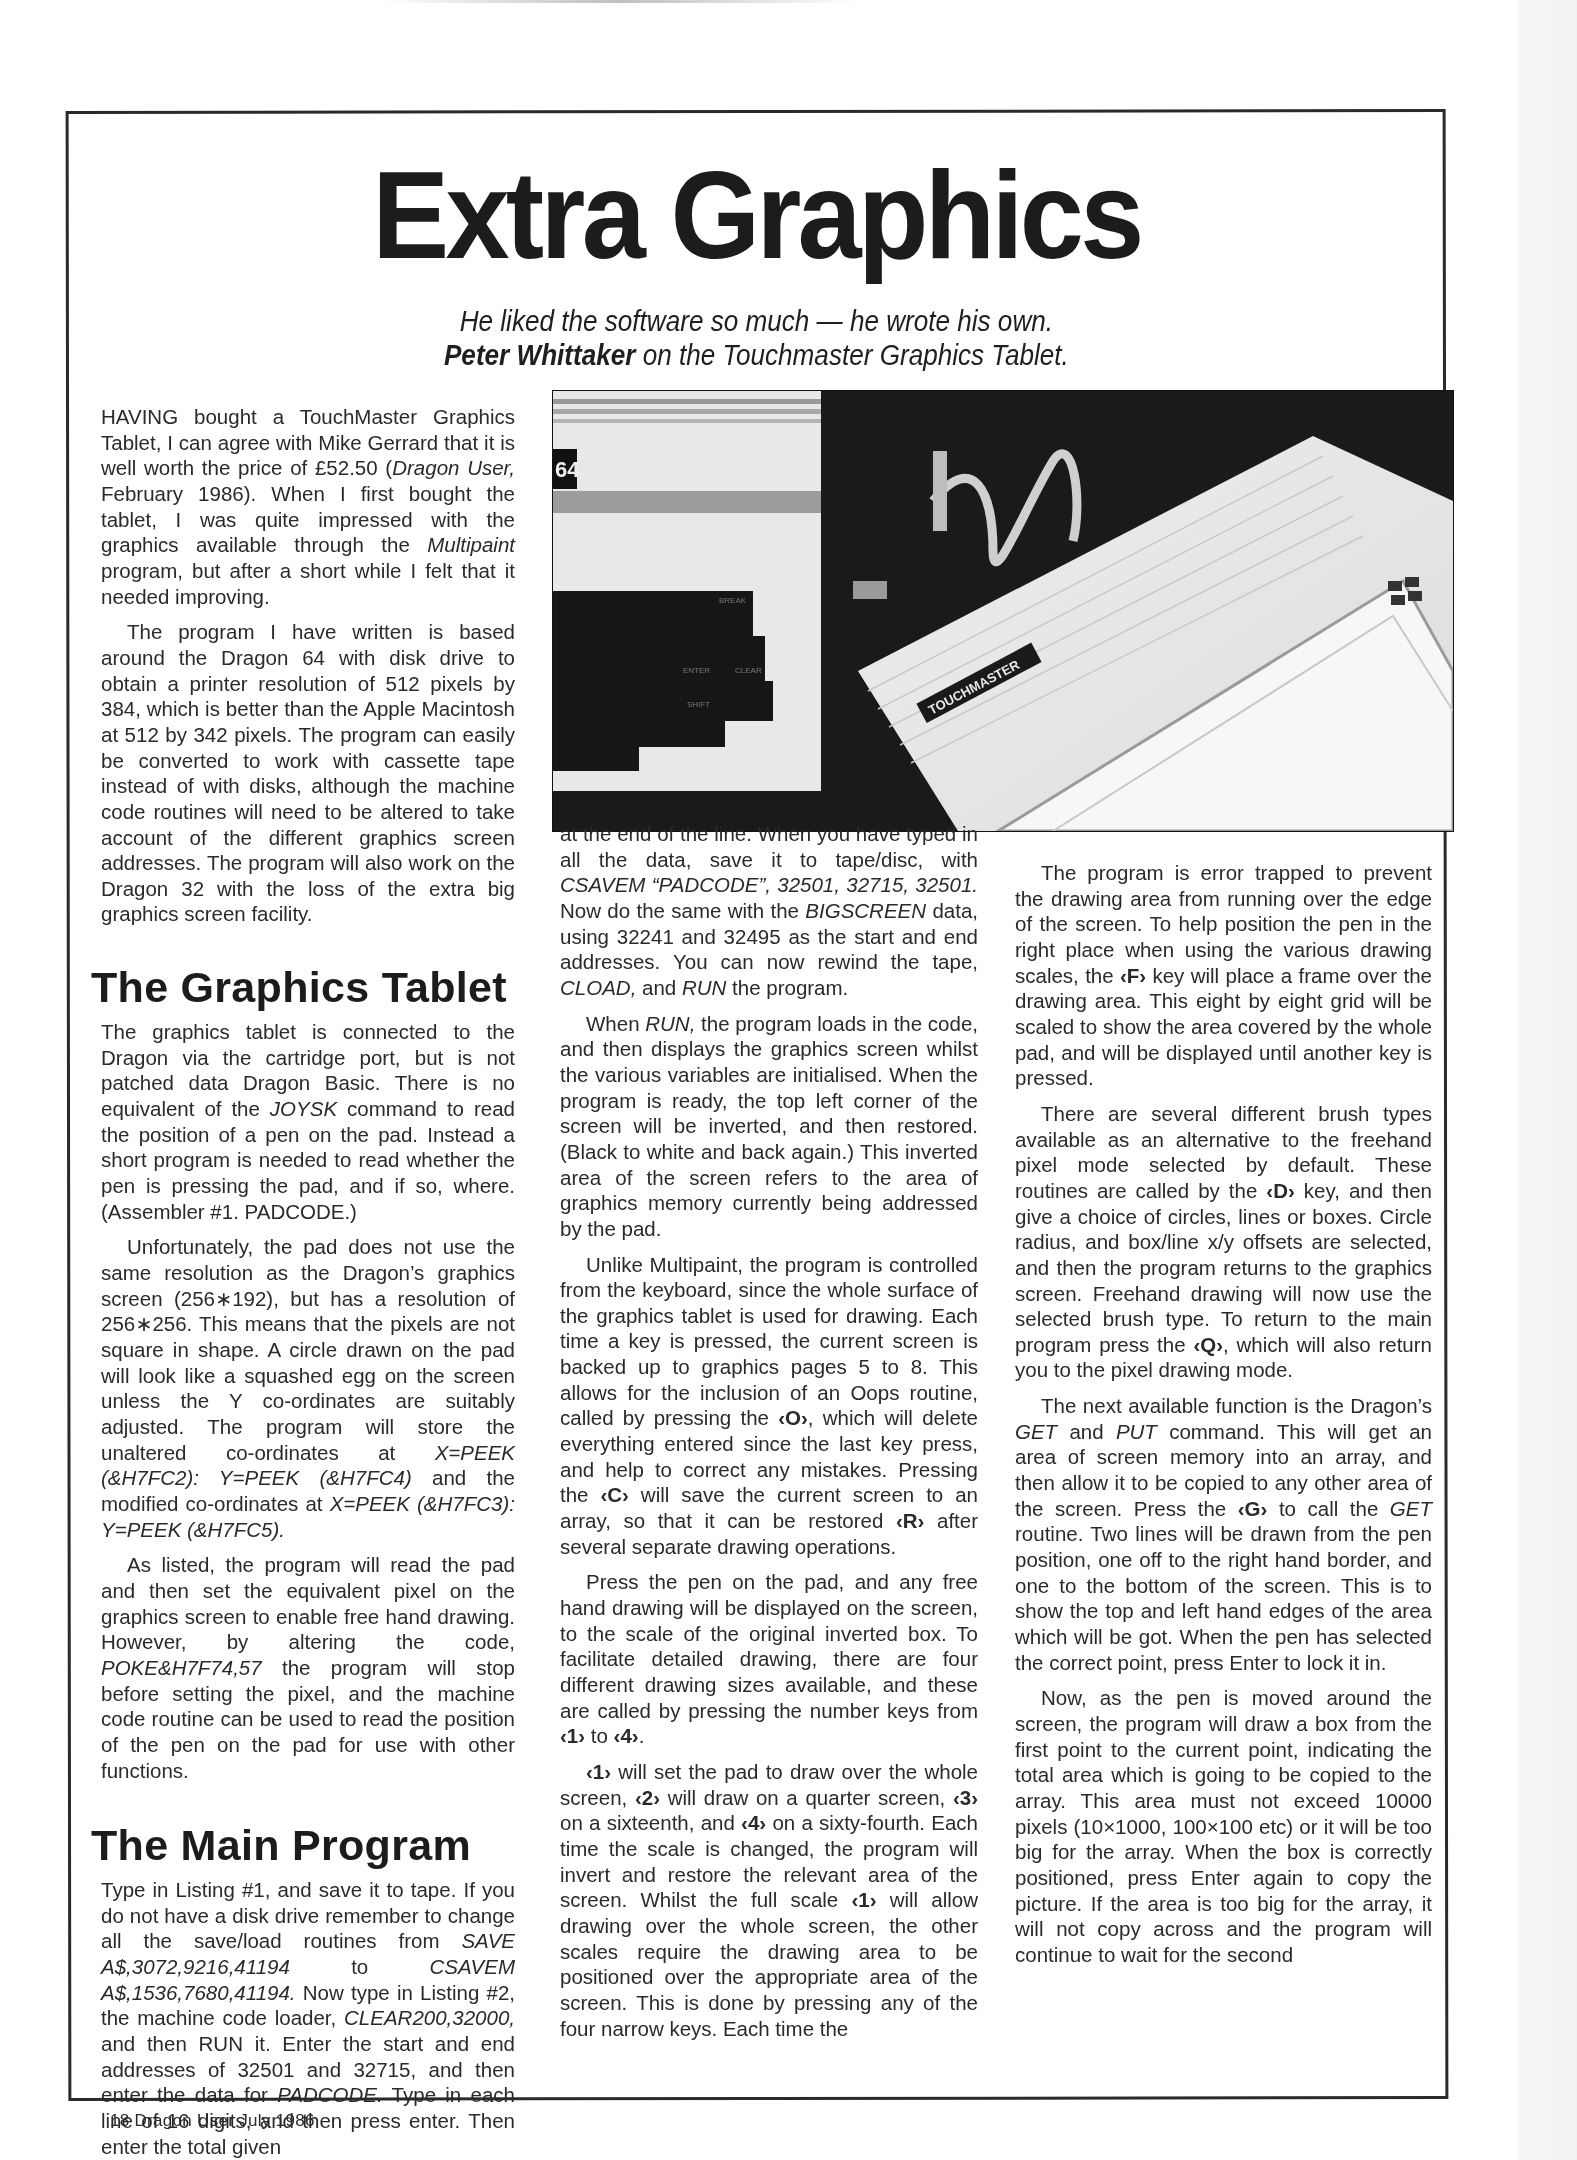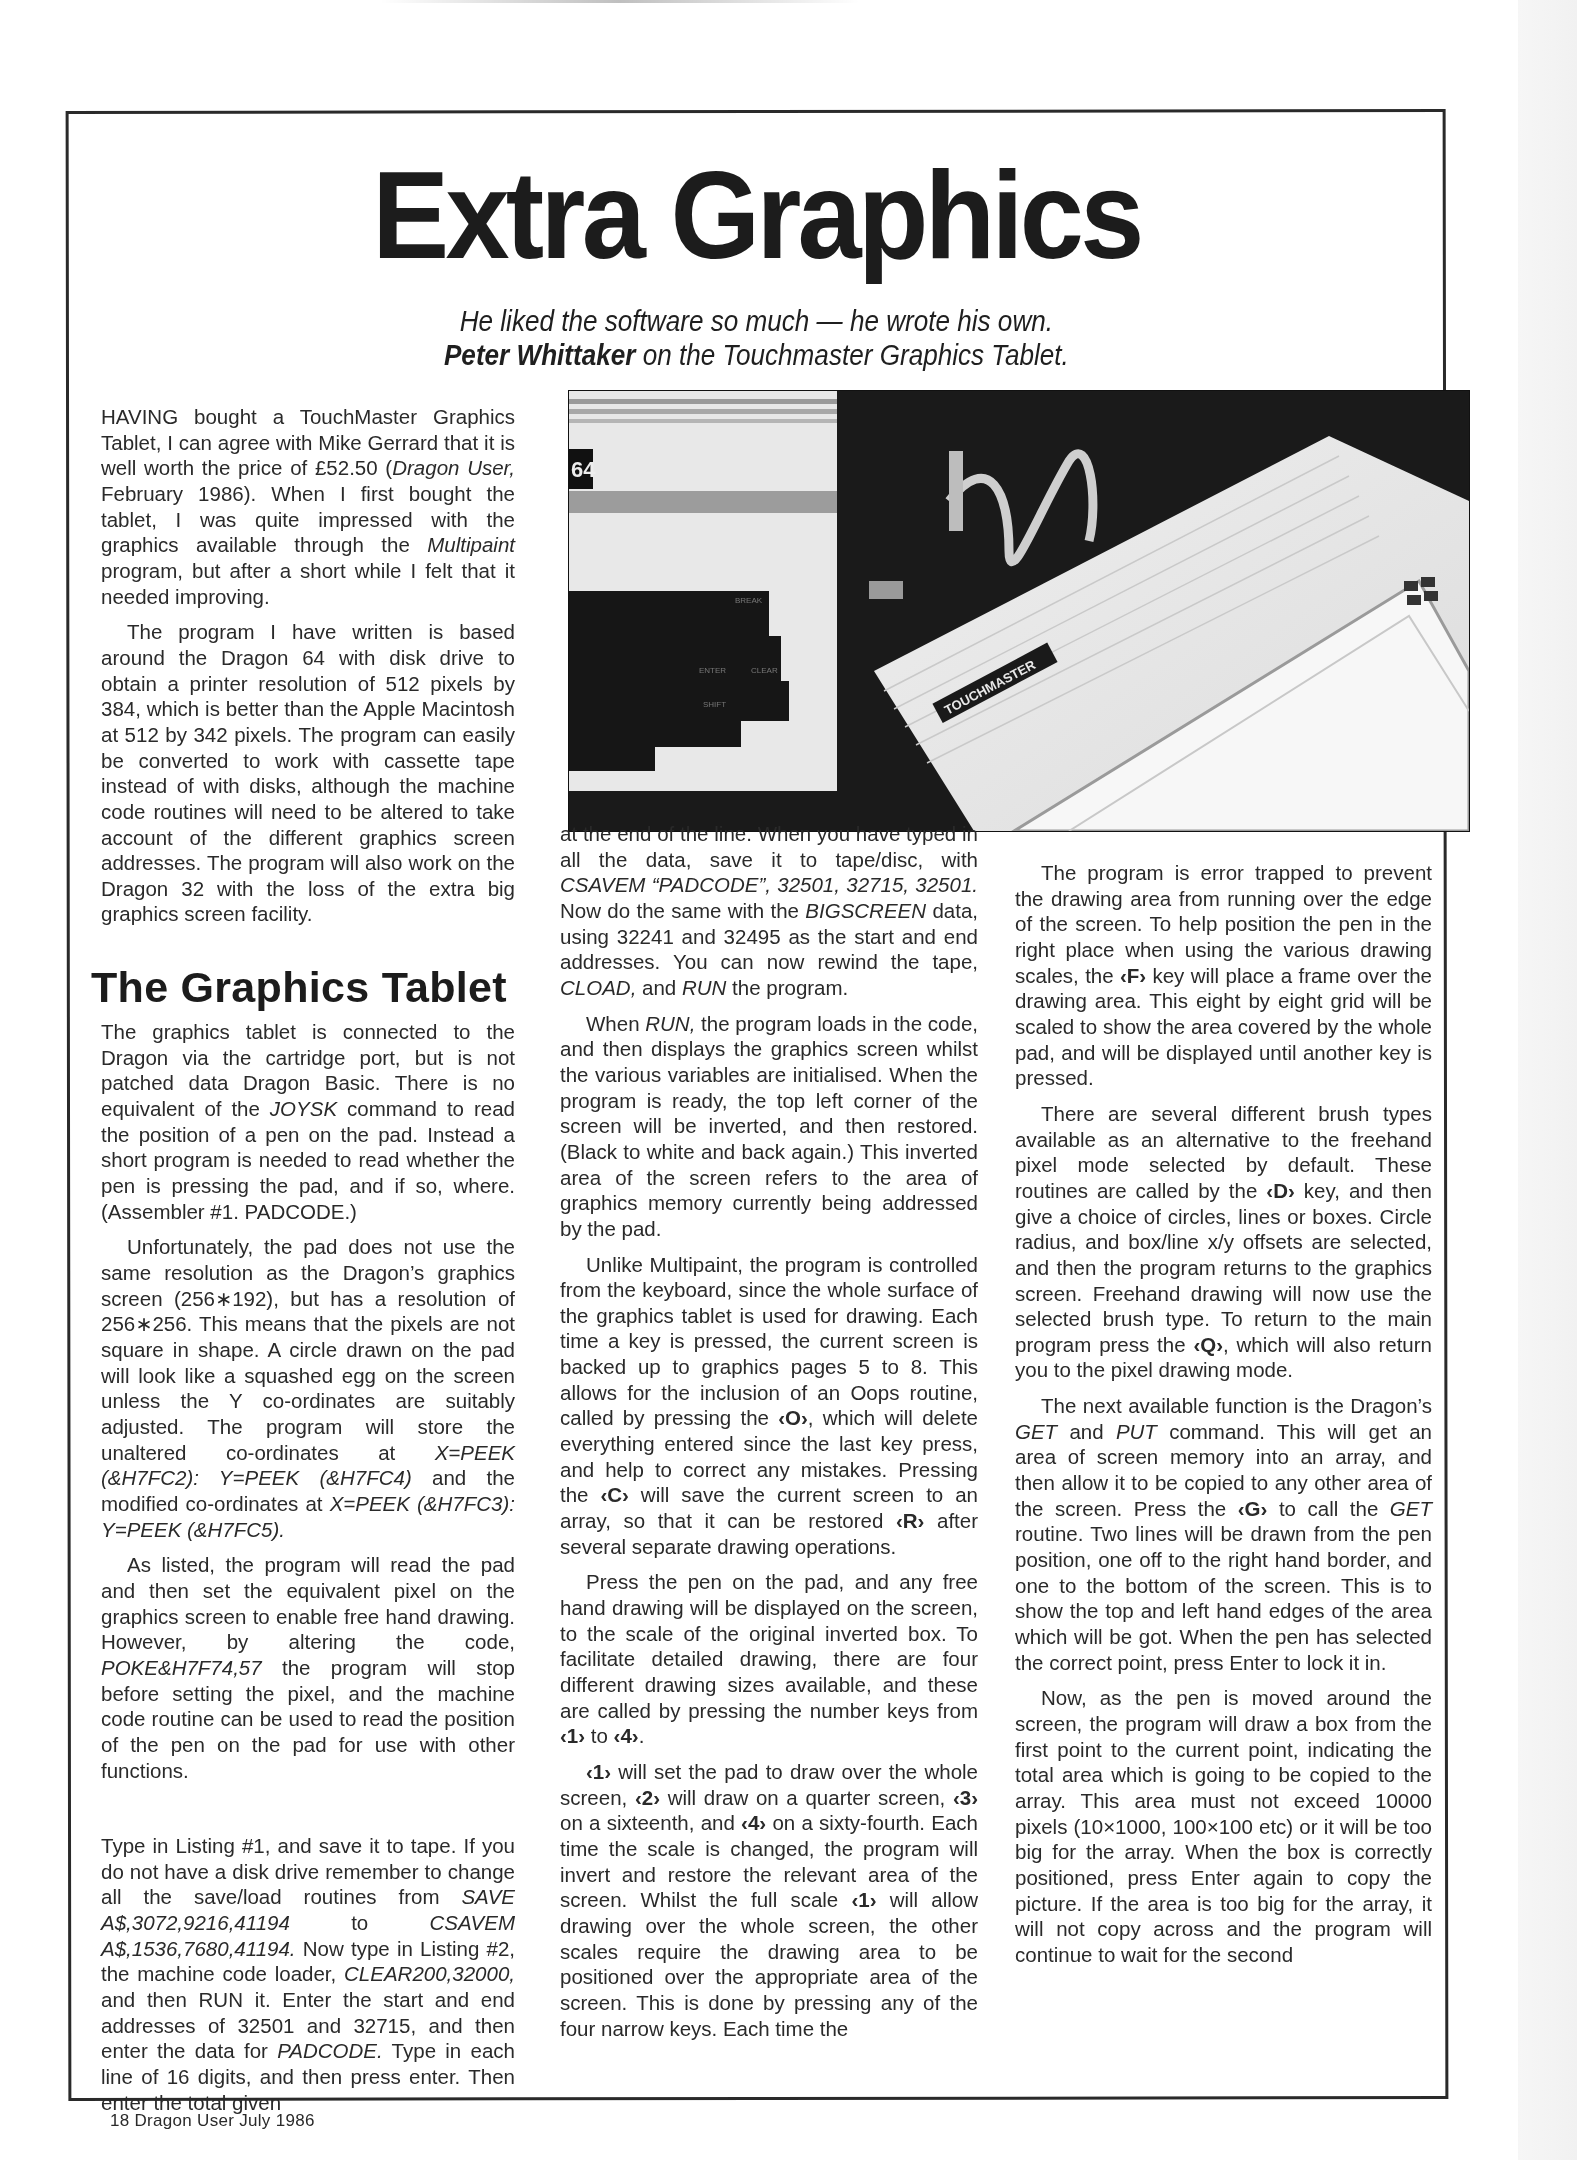--- a/index.html
+++ b/index.html
@@ -45,21 +45,21 @@
   .col h2 {
     margin: 0; font-size: 43px; line-height: 44px; font-weight: bold; color: #1c1c1c;
     letter-spacing: 0.3px;
   }
   .col1 { left: 91px; top: 394px; width: 434px; }
   .col2 { left: 550px; top: 811px; width: 438px; }
   .col3 { left: 1005px; top: 850px; width: 437px; }
   i { font-style: italic; }
   .key { font-weight: bold; }
   .photo {
-    position: absolute; left: 568px; top: 390px; width: 900px; height: 440px;
+    position: absolute; left: 552px; top: 390px; width: 900px; height: 440px;
     background: #3b82f6; overflow: hidden; border: 1px solid #111;
   }
   .footer {
     position: absolute; left: 92px; top: 2106px; font-size: 17px; line-height: 30px; color: #2a2a2a;
     letter-spacing: 0.3px;
     margin-left: 18px;
   }
 </style>
 </head>
 <body>
@@ -80,20 +80,21 @@
 
 <div class="col col1">
   <p><span>HAVING bought a TouchMaster Graphics Tablet, I can agree with Mike Gerrard that it is well worth the price of £52.50 (</span><i>Dragon User,</i><span> February 1986). When I first bought the tablet, I was quite impressed with the graphics available through the </span><i>Multipaint</i><span> program, but after a short while I felt that it needed improving.</span></p>
   <p class="ind">The program I have written is based around the Dragon 64 with disk drive to obtain a printer resolution of 512 pixels by 384, which is better than the Apple Macintosh at 512 by 342 pixels. The program can easily be converted to work with cassette tape instead of with disks, although the machine code routines will need to be altered to take account of the different graphics screen addresses. The program will also work on the Dragon 32 with the loss of the extra big graphics screen facility.</p>
   <div style="height:28px"></div>
   <h2>The Graphics Tablet</h2>
   <p><span>The graphics tablet is connected to the Dragon via the cartridge port, but is not patched data Dragon Basic. There is no equivalent of the </span><i>JOYSK</i><span> command to read the position of a pen on the pad. Instead a short program is needed to read whether the pen is pressing the pad, and if so, where. (Assembler #1. PADCODE.)</span></p>
   <p class="ind"><span>Unfortunately, the pad does not use the same resolution as the Dragon’s graphics screen (256∗192), but has a resolution of 256∗256. This means that the pixels are not square in shape. A circle drawn on the pad will look like a squashed egg on the screen unless the Y co-ordinates are suitably adjusted. The program will store the unaltered co-ordinates at </span><i>X=PEEK (&amp;H7FC2): Y=PEEK (&amp;H7FC4)</i><span> and the modified co-ordinates at </span><i>X=PEEK (&amp;H7FC3): Y=PEEK (&amp;H7FC5).</i></p>
   <p class="ind"><span>As listed, the program will read the pad and then set the equivalent pixel on the graphics screen to enable free hand drawing. However, by altering the code, </span><i>POKE&amp;H7F74,57</i><span> the program will stop before setting the pixel, and the machine code routine can be used to read the position of the pen on the pad for use with other functions.</span></p>
   <div style="height:30px"></div>
+  <h2>The Main Program</h2>
   <p><span>Type in Listing #1, and save it to tape. If you do not have a disk drive remember to change all the save/load routines from </span><i>SAVE A$,3072,9216,41194</i><span> to </span><i>CSAVEM A$,1536,7680,41194.</i><span> Now type in Listing #2, the machine code loader, </span><i>CLEAR200,32000,</i><span> and then RUN it. Enter the start and end addresses of 32501 and 32715, and then enter the data for </span><i>PADCODE.</i><span> Type in each line of 16 digits, and then press enter. Then enter the total given</span></p>
 </div>
 
 <div class="photo">
   <svg width="900" height="440" viewBox="0 0 900 440">
     <defs>
       <linearGradient id="tabG" x1="0" y1="0" x2="1" y2="1">
         <stop offset="0" stop-color="#efefef"></stop>
         <stop offset="1" stop-color="#dcdcdc"></stop>
       </linearGradient>

